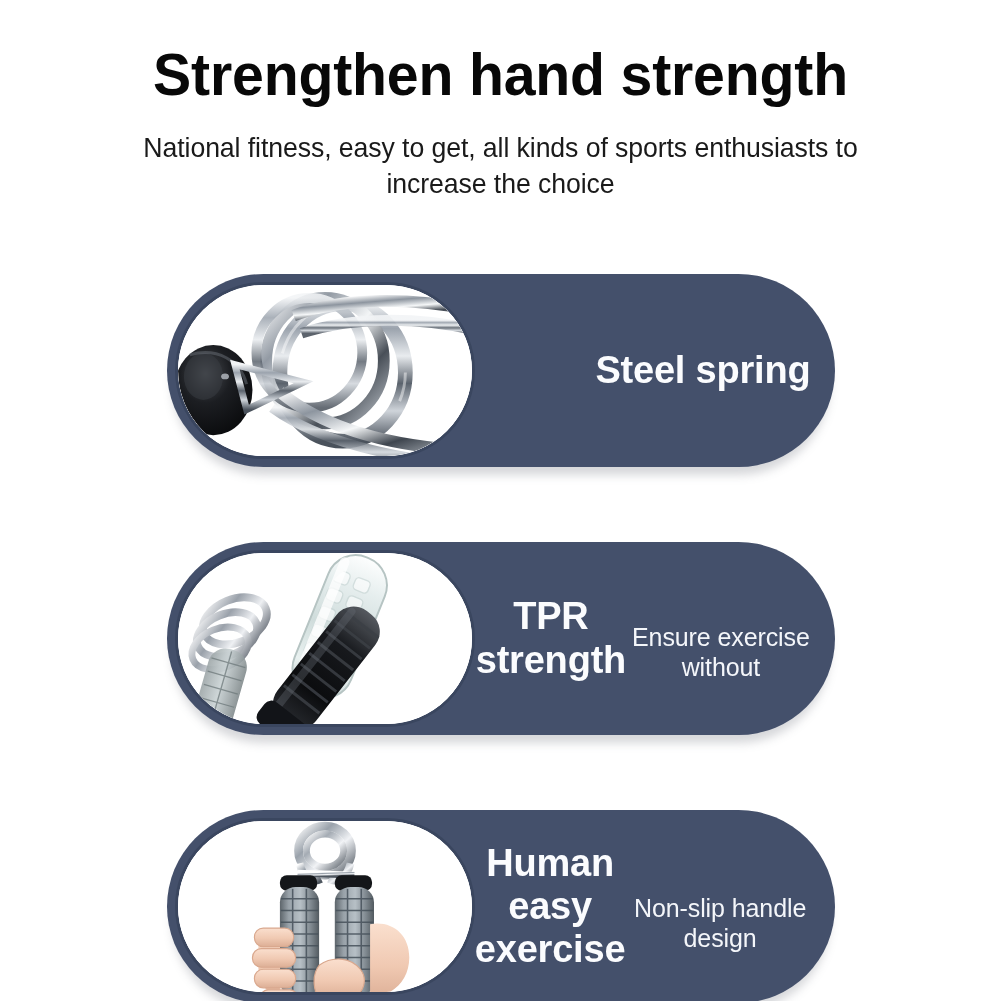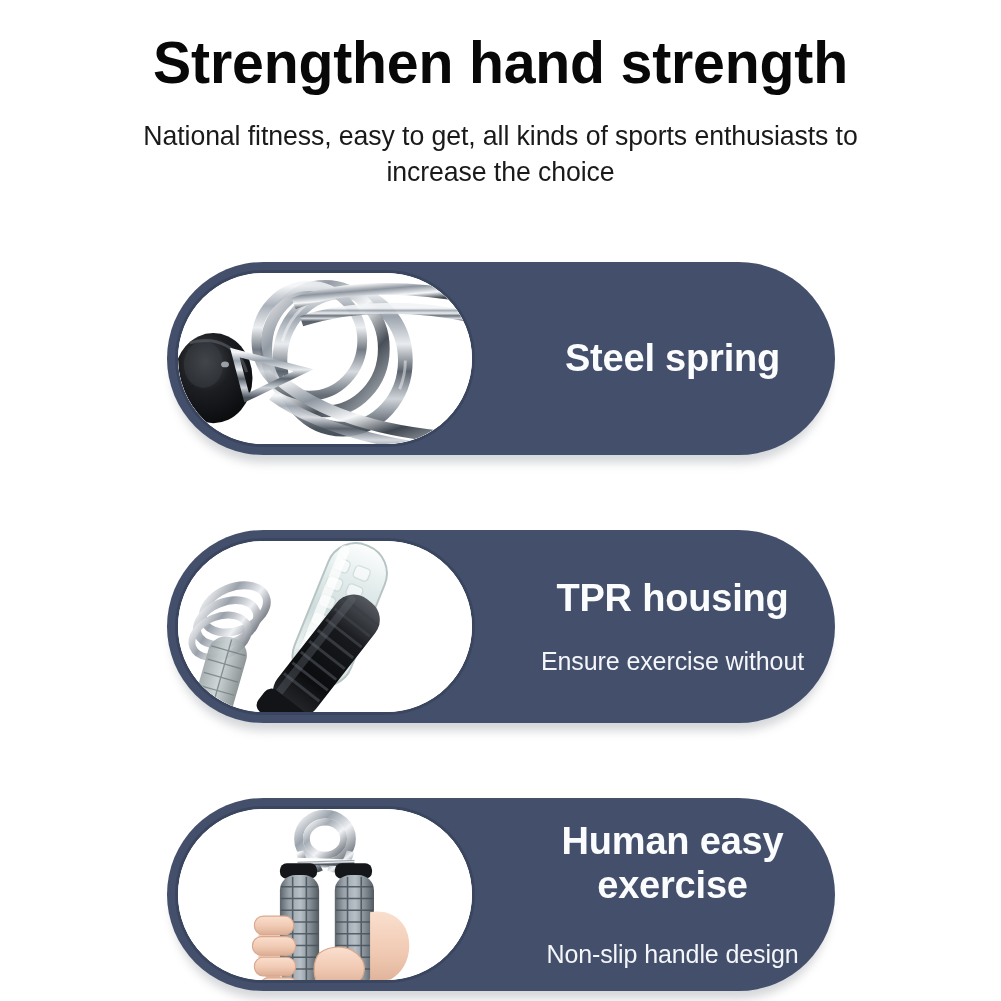--- a/index.html
+++ b/index.html
@@ -10,20 +10,21 @@
     background: #ffffff;
     font-family: "Liberation Sans", sans-serif;
     overflow: hidden;
   }
 
   .page {
     position: relative;
     width: 1001px;
     height: 791px;
     background: #ffffff;
+    margin-top: 12px;
   }
 
   
   .header {
     position: absolute;
     top: 0;
     left: 0;
     width: 1001px;
     text-align: center;
   }
@@ -87,28 +88,28 @@
     position: absolute;
     inset: 0;
     overflow: hidden;
     border-radius: 86px;
     background: #ffffff;
   }
 
   
   .card-text {
     position: absolute;
-    left: 336px;
+    left: 304px;
     top: 0;
     width: 340px;
     height: 100%;
     display: flex;
-    flex-direction: column;
+    flex-direction: row;
     align-items: center;
-    justify-content: center;
+    justify-content: flex-end;
   }
 
   .card-title {
     font-size: 38px;
     font-weight: 700;
     color: #fbfcfe;
     text-align: center;
     line-height: 1.14;
     letter-spacing: -0.2px;
   }
@@ -291,21 +292,21 @@
                 <rect x="132" y="54" width="8" height="130" rx="4" fill="#6b7079" opacity="0.35"></rect>
 
                 <rect x="124" y="178" width="54" height="28" rx="9" fill="#121418"></rect>
               </g>
             </svg>
           </div>
         </div>
       </div>
 
       <div class="card-text">
-        <div class="card-title">TPR housing</div>
+        <div class="card-title">TPR strength</div>
         <div class="card-sub">Ensure exercise without</div>
       </div>
     </div>
 
     <div class="card tall-title">
       <div class="card-media">
         <div class="media-inner">
           <div class="art">
             <svg viewBox="0 0 300 180" preserveAspectRatio="xMidYMid slice">
               <defs>

